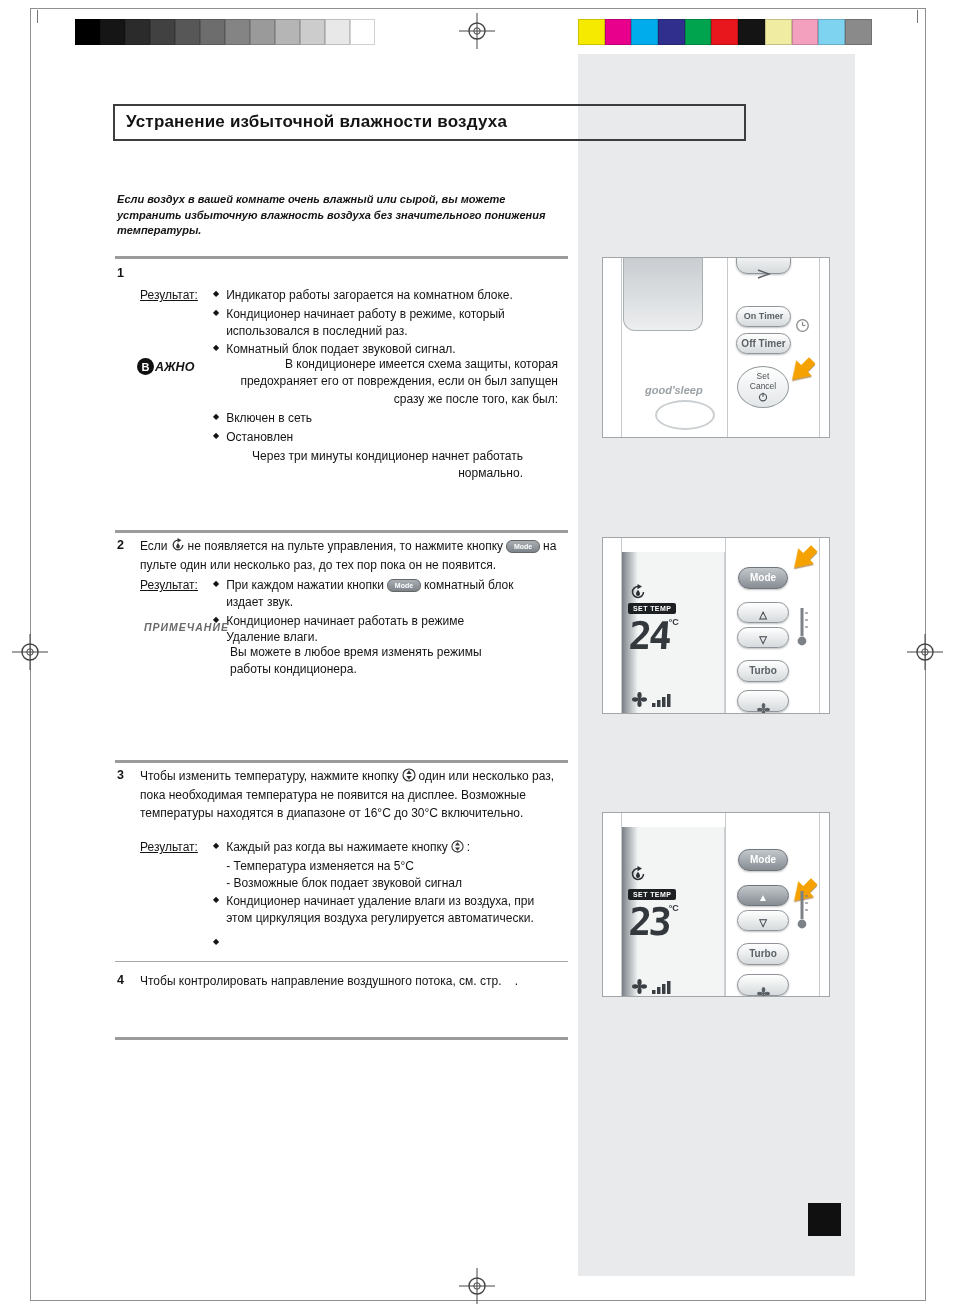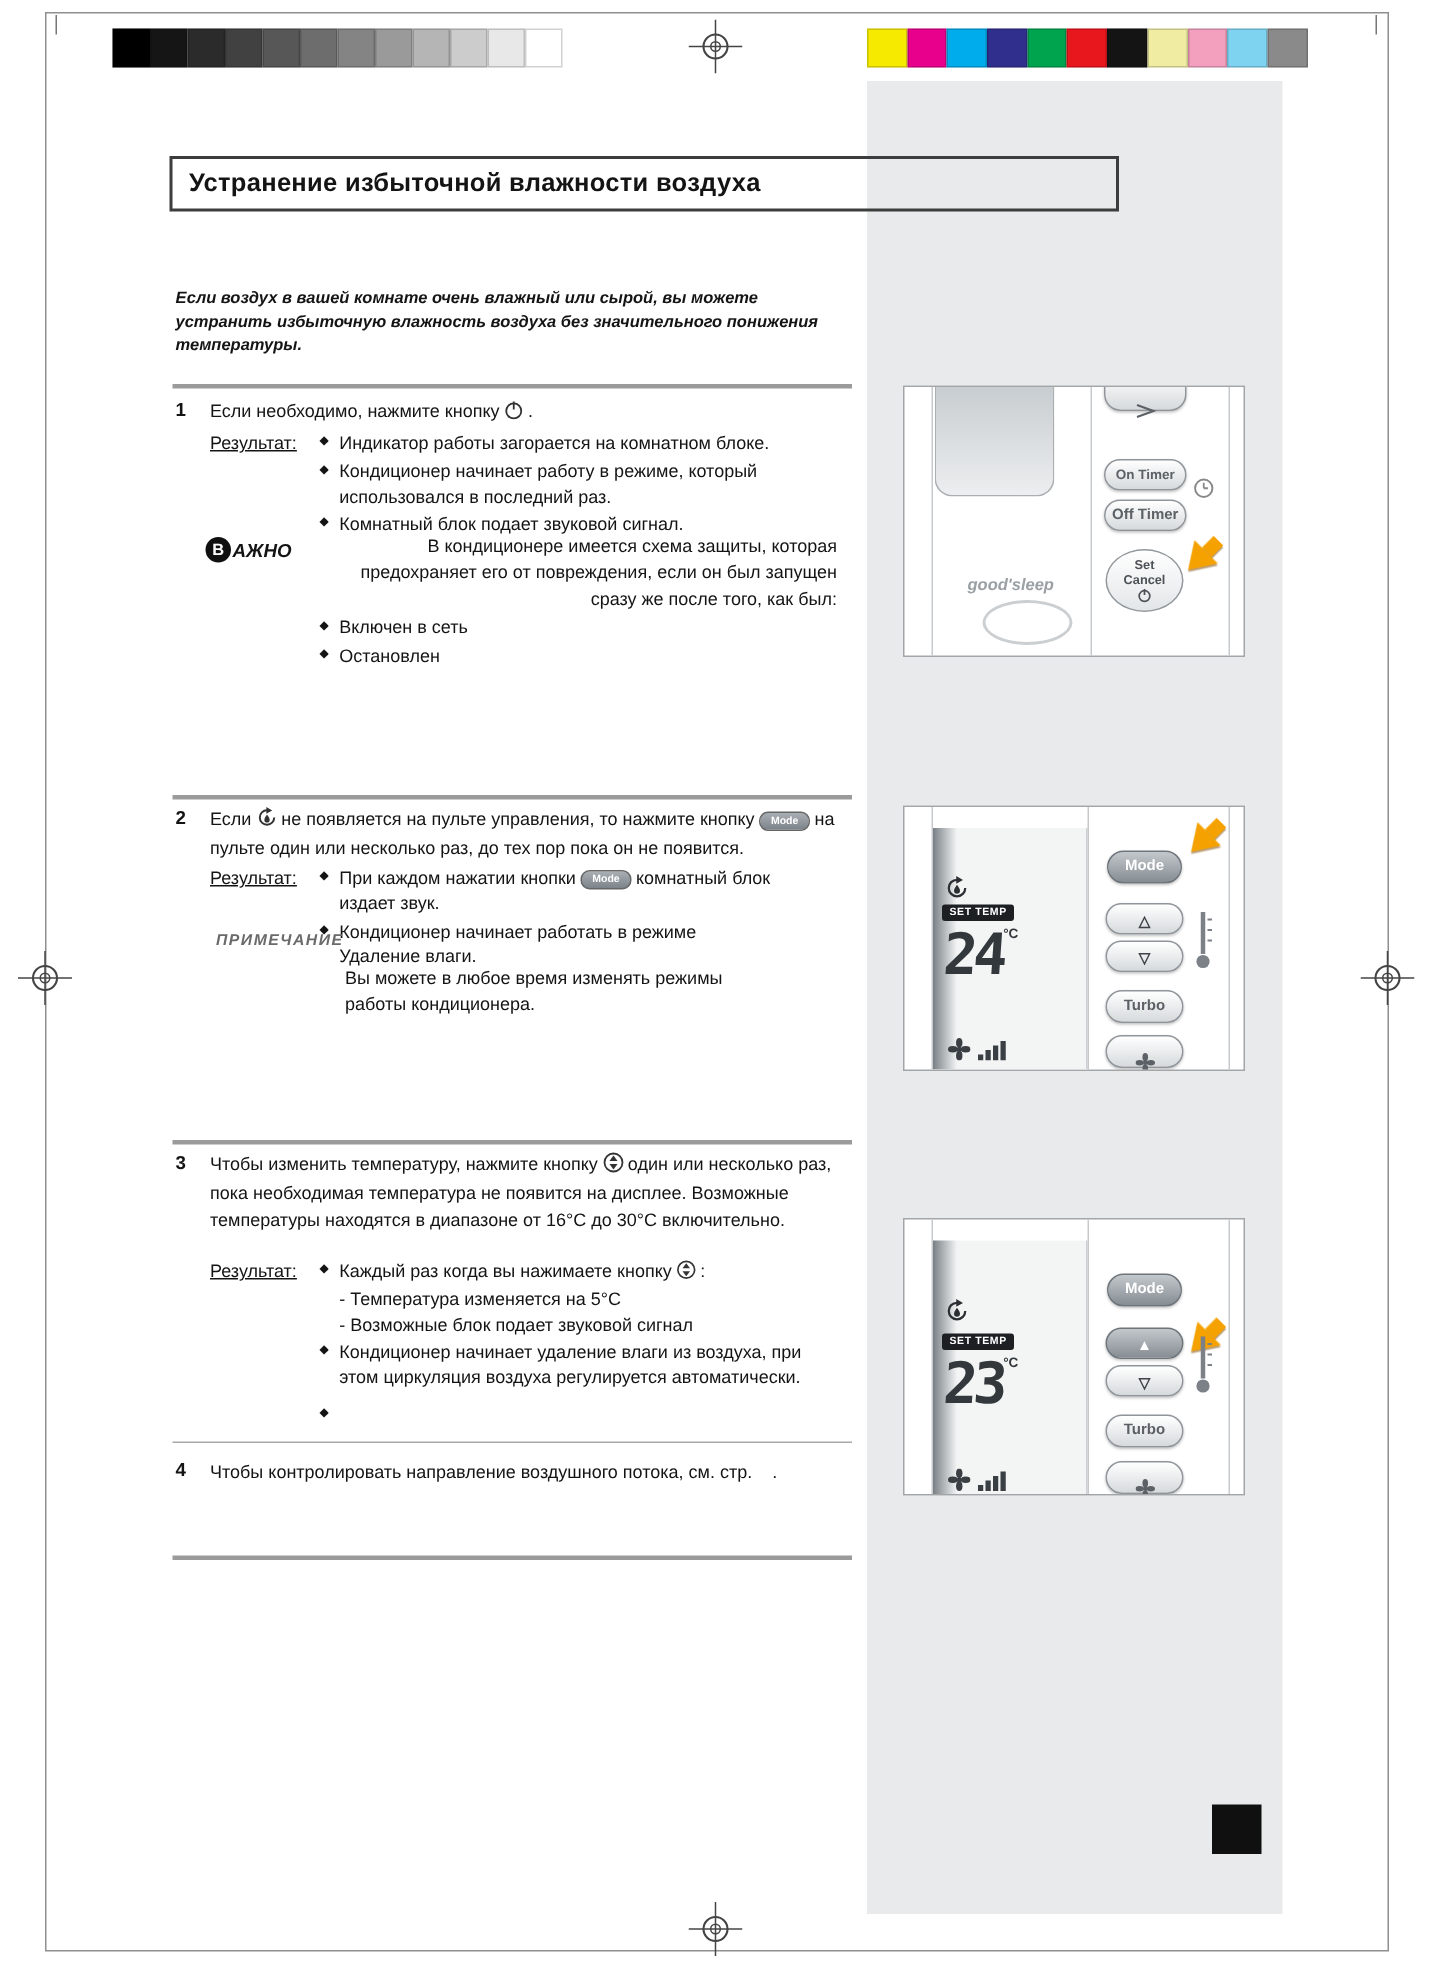--- a/index.html
+++ b/index.html
@@ -58,21 +58,21 @@
   .lcd-shade { position:absolute; left:0; top:0; width:16px; height:100%;
                background:linear-gradient(to right, rgba(90,98,105,0.8), rgba(90,98,105,0)); }
   .settemp { display:inline-block; background:#1d2023; color:#fff; font-size:7px; font-weight:bold;
              padding:2px 5px; border-radius:2px; letter-spacing:0.4px; }
   .digits { font-family:"DejaVu Sans Mono", monospace; font-weight:bold; font-size:38px; line-height:1;
             color:#33383c; letter-spacing:-3px; transform:skewX(-4deg); display:inline-block; }
   .degc { font-size:9px; font-weight:bold; color:#33383c; vertical-align:24px; }
   .goodsleep { font-size:11px; font-weight:bold; font-style:italic; color:#9aa0a4; }
   .oval-btn { position:absolute; box-sizing:border-box; border:1.5px solid #92989c; border-radius:50%;
               background:linear-gradient(#ffffff,#e3e6e8); display:flex; flex-direction:column;
-              align-items:center; justify-content:center; font-size:8.5px; font-weight:bold; color:#4c5257; line-height:1.15; }
+              align-items:center; justify-content:center; font-size:8.5px; font-weight:normal; color:#4c5257; line-height:1.15; }
   .ellipse { position:absolute; border:2px solid #cbcfd2; border-radius:50%; background:#fff; }
   .lcd-panel1 { position:absolute; background:linear-gradient(#c7ccd0,#eceeef); border:1px solid #aaafb2;
                 border-top:none; border-radius:0 0 12px 12px; }
   .tri { font-size:10px; line-height:inherit; color:#3f444a; }
 
   
   .arrow-wrap { position:absolute; display:flex; flex-direction:column; align-items:center;
                 transform:rotate(45deg); filter:drop-shadow(1.5px 1.5px 0.5px rgba(130,75,0,0.55)); }
   .arrow-tail { width:9px; height:11px; background:#f5a100; }
   .arrow-head { width:0; height:0; border-left:11px solid transparent; border-right:11px solid transparent;
@@ -143,26 +143,20 @@
 
   <div class="abs title-box">
     <span class="title-text">Устранение избыточной влажности воздуха</span>
   </div>
 
   <div class="abs intro">Если воздух в вашей комнате очень влажный или сырой, вы можете устранить избыточную влажность воздуха без значительного понижения температуры.</div>
 
   <div class="abs divider" style="top:256px; height:2.5px;"></div>
 
   <div class="abs step-num" style="left:117px; top:266px;">1</div>
-  <div class="abs step-text" style="left:140px; top:266px; width:420px;">
-    <span>Если необходимо, нажмите кнопку</span><span class="inline-icon"><svg width="13" height="13" viewBox="0 0 14 14">
-          <circle cx="7" cy="7.5" r="5.4" fill="none" stroke="#333" stroke-width="1.3"></circle>
-          <line x1="7" y1="0.8" x2="7" y2="6.5" stroke="#333" stroke-width="1.3"></line>
-        </svg></span><span>.</span>
-  </div>
   <div class="abs result" style="left:140px; top:288px;">Результат:</div>
   <div class="abs bullets" style="left:213px; top:287px; width:332px;">
     <div class="bullet">
       <span class="diamond">◆</span>
       <span>Индикатор работы загорается на комнатном блоке.</span>
     </div>
     <div class="bullet">
       <span class="diamond">◆</span>
       <span>Кондиционер начинает работу в режиме, который использовался в последний раз.</span>
     </div>
@@ -181,20 +175,21 @@
     <div class="bullets" style="margin-top:2px;">
       <div class="bullet">
         <span class="diamond">◆</span>
         <span>Включен в сеть</span>
       </div>
       <div class="bullet">
         <span class="diamond">◆</span>
         <span>Остановлен</span>
       </div>
     </div>
+    <div class="step-text" style="width:310px;">Через три минуты кондиционер начнет работать нормально.</div>
   </div>
 
   <div class="abs rbox" style="left:602px; top:257px; width:226px; height:179px;">
     <div class="vline" style="left:18px;"></div>
     <div class="vline" style="left:124px;"></div>
     <div class="vline" style="left:216px;"></div>
     <div class="lcd-panel1" style="left:20px; top:-2px; width:78px; height:74px;"></div>
     <span class="abs goodsleep" style="left:42px; top:126px;">good'sleep</span>
     <div class="ellipse" style="left:52px; top:142px; width:56px; height:26px;"></div>
 

